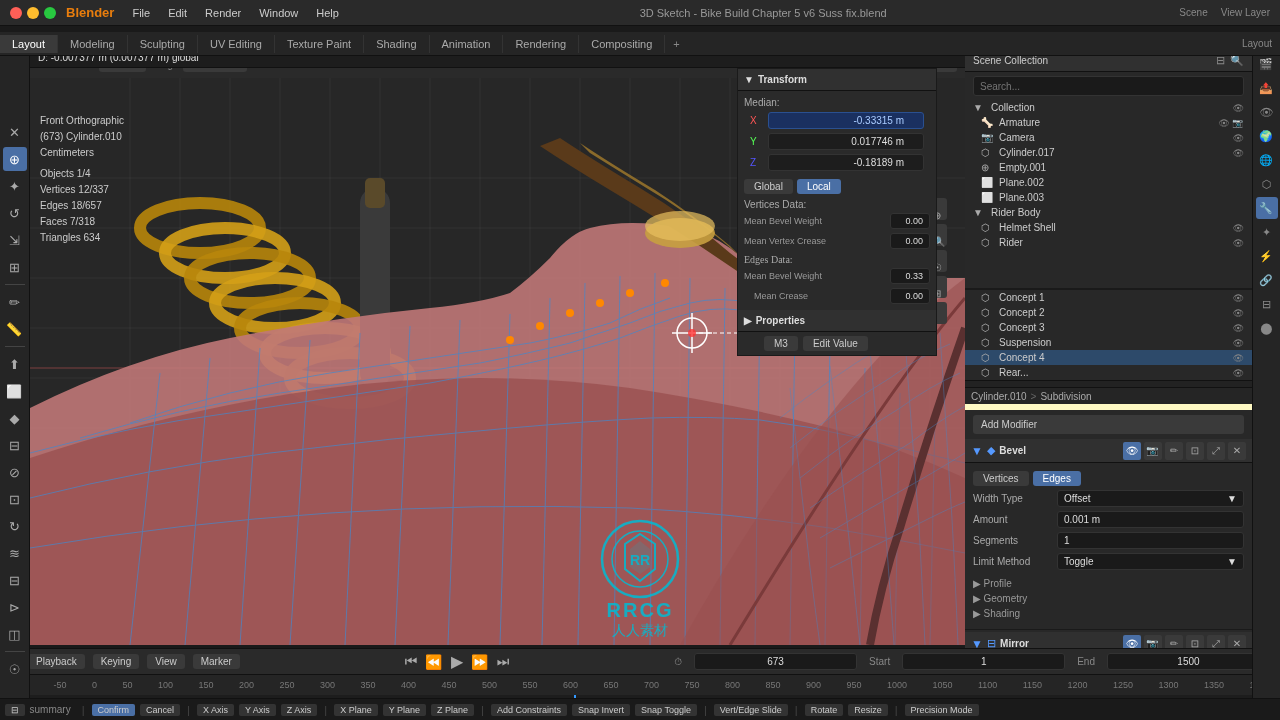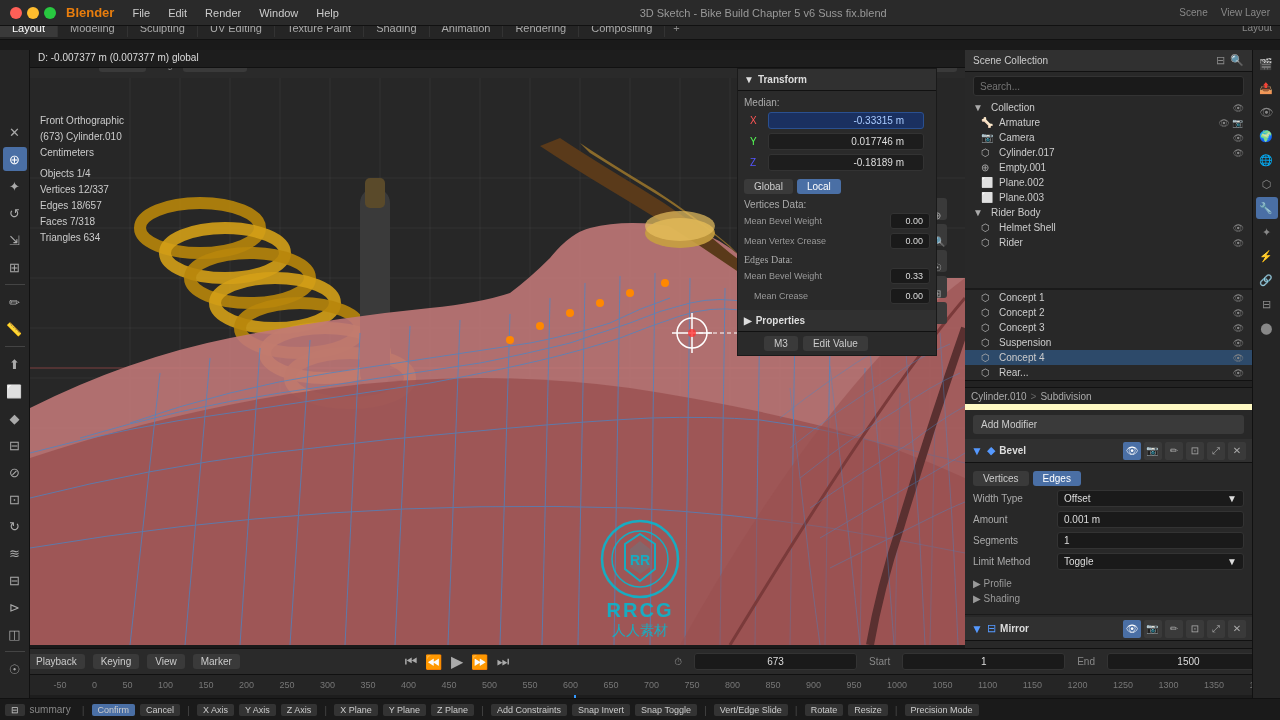--- a/index.html
+++ b/index.html
@@ -56,21 +56,21 @@
     .window-title {
       flex: 1;
       text-align: center;
       font-size: 11px;
       color: #999;
     }
 
     
     #workspace-tabs {
       position: absolute;
-      top: 16px;
+      top: 32px;
       left: 0;
       width: 100%;
       height: 24px;
       background: #252525;
       display: flex;
       align-items: center;
       border-bottom: 1px solid #111;
       z-index: 99;
     }
     .ws-tab {
@@ -1050,20 +1050,23 @@
       <div class="prop-row">
         <span class="prop-label">Limit Method</span>
         <div class="prop-value" style="display:flex;align-items:center;justify-content:space-between;">
           <span>Toggle</span>
           <span>▼</span>
         </div>
       </div>
 
       <div class="prop-row" style="margin-top:4px;">
         <span style="color:#999;font-size:10px;cursor:pointer;">▶ <span>Profile</span></span>
+      </div>
+      <div class="prop-row">
+        <span style="color:#999;font-size:10px;cursor:pointer;">▶ <span>Geometry</span></span>
       </div>
       <div class="prop-row">
         <span style="color:#999;font-size:10px;cursor:pointer;">▶ <span>Shading</span></span>
       </div>
     </div>
   </div>
 
   <div class="separator-line"></div>
 
   <div>

